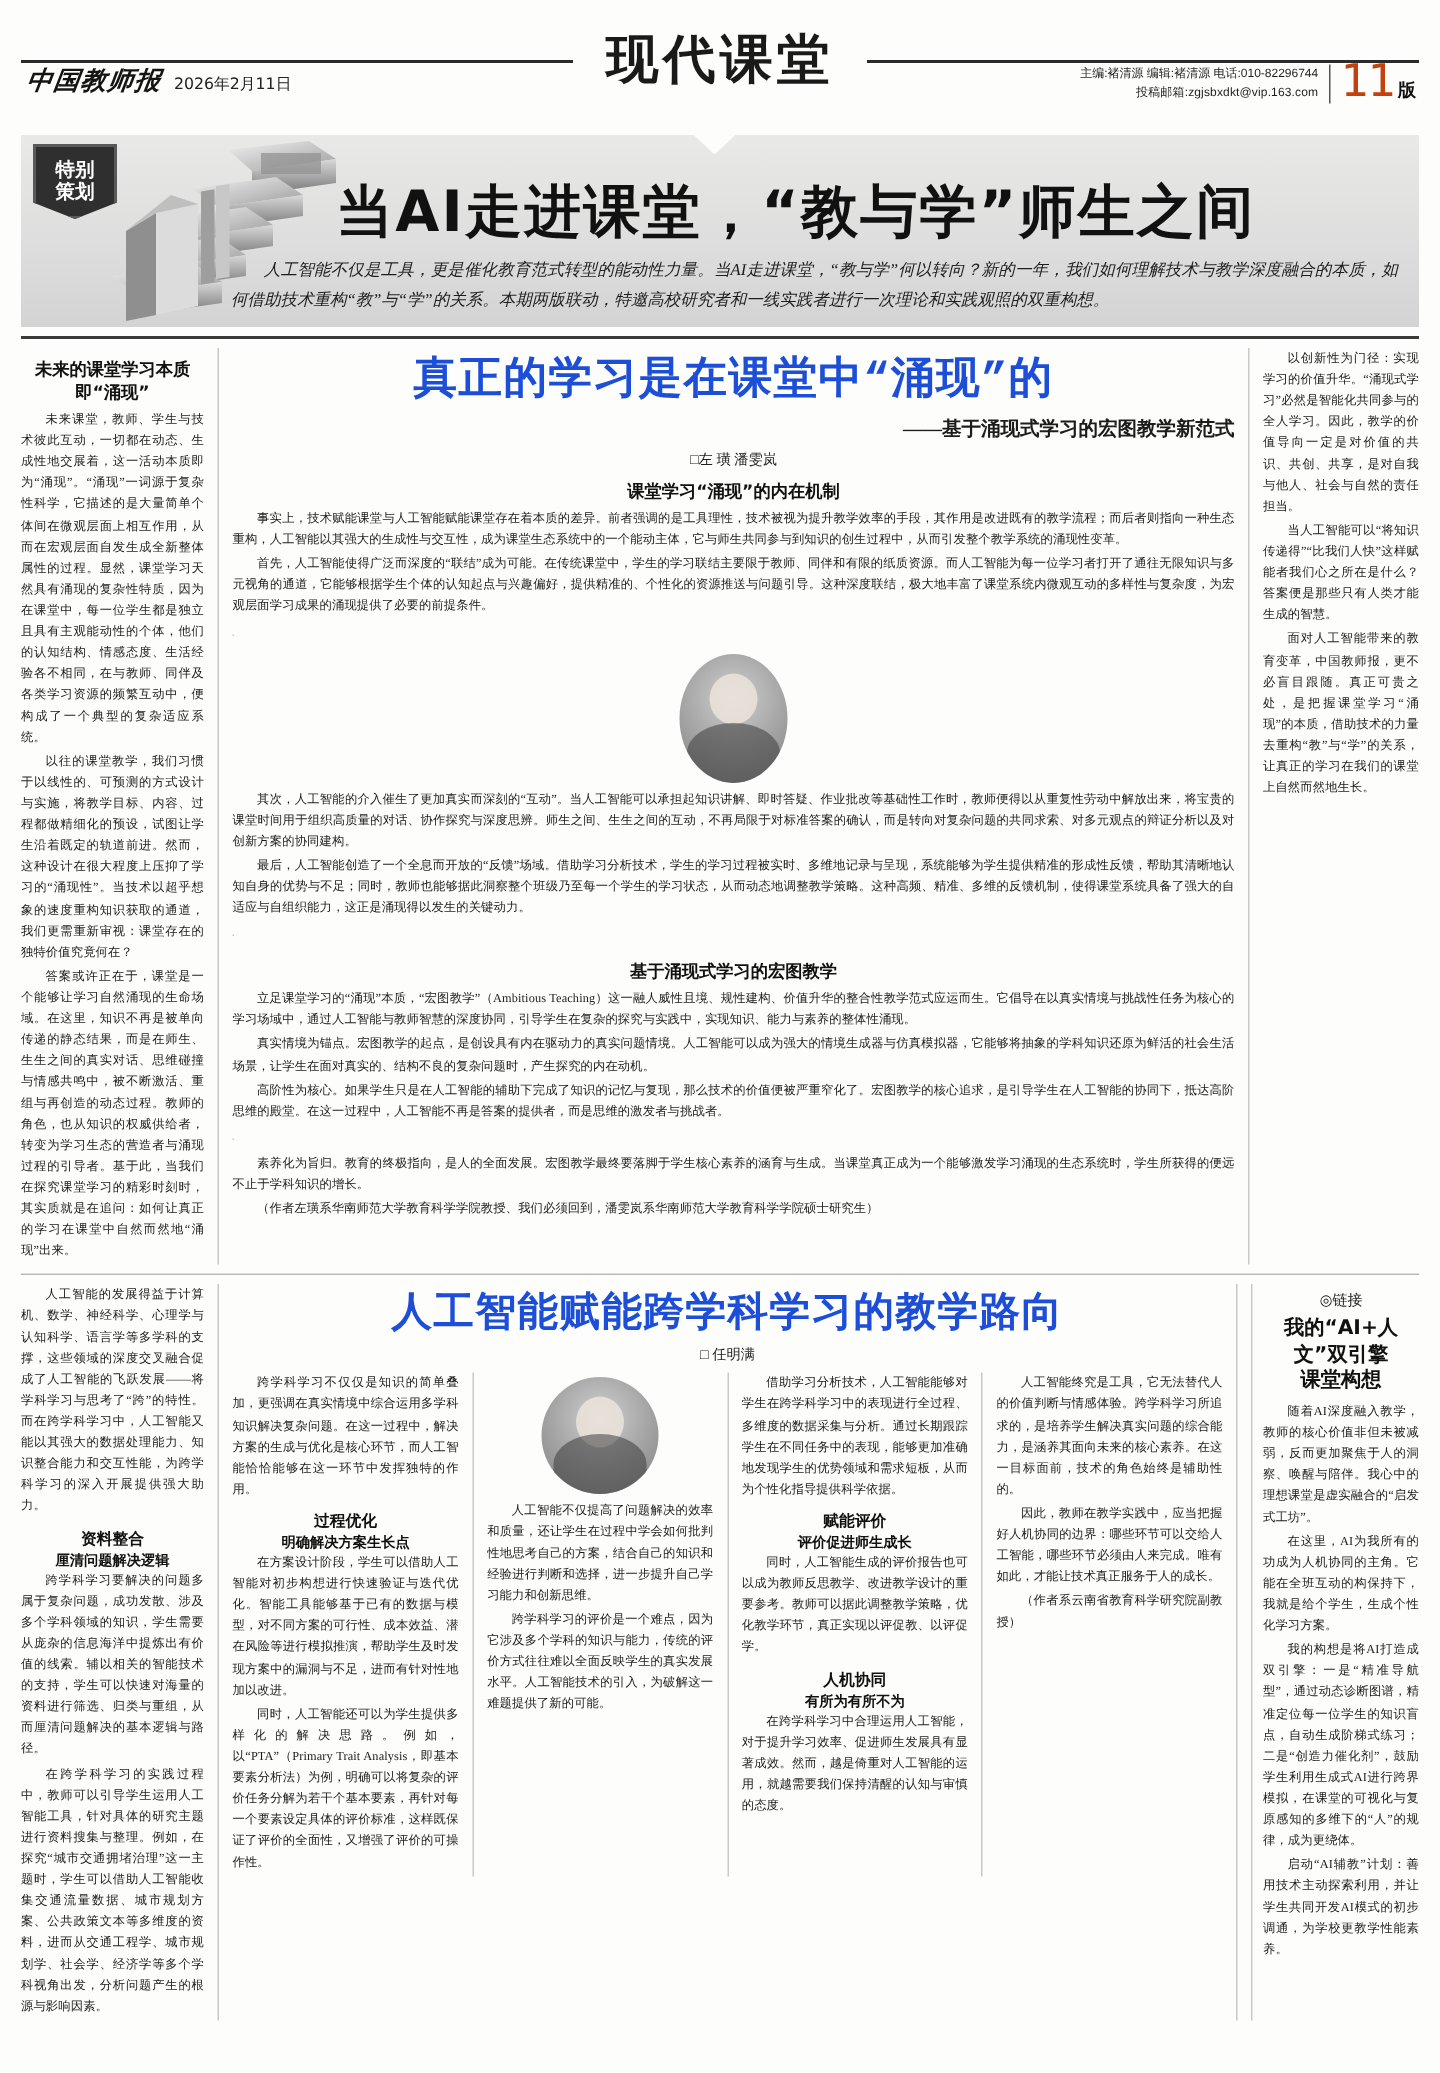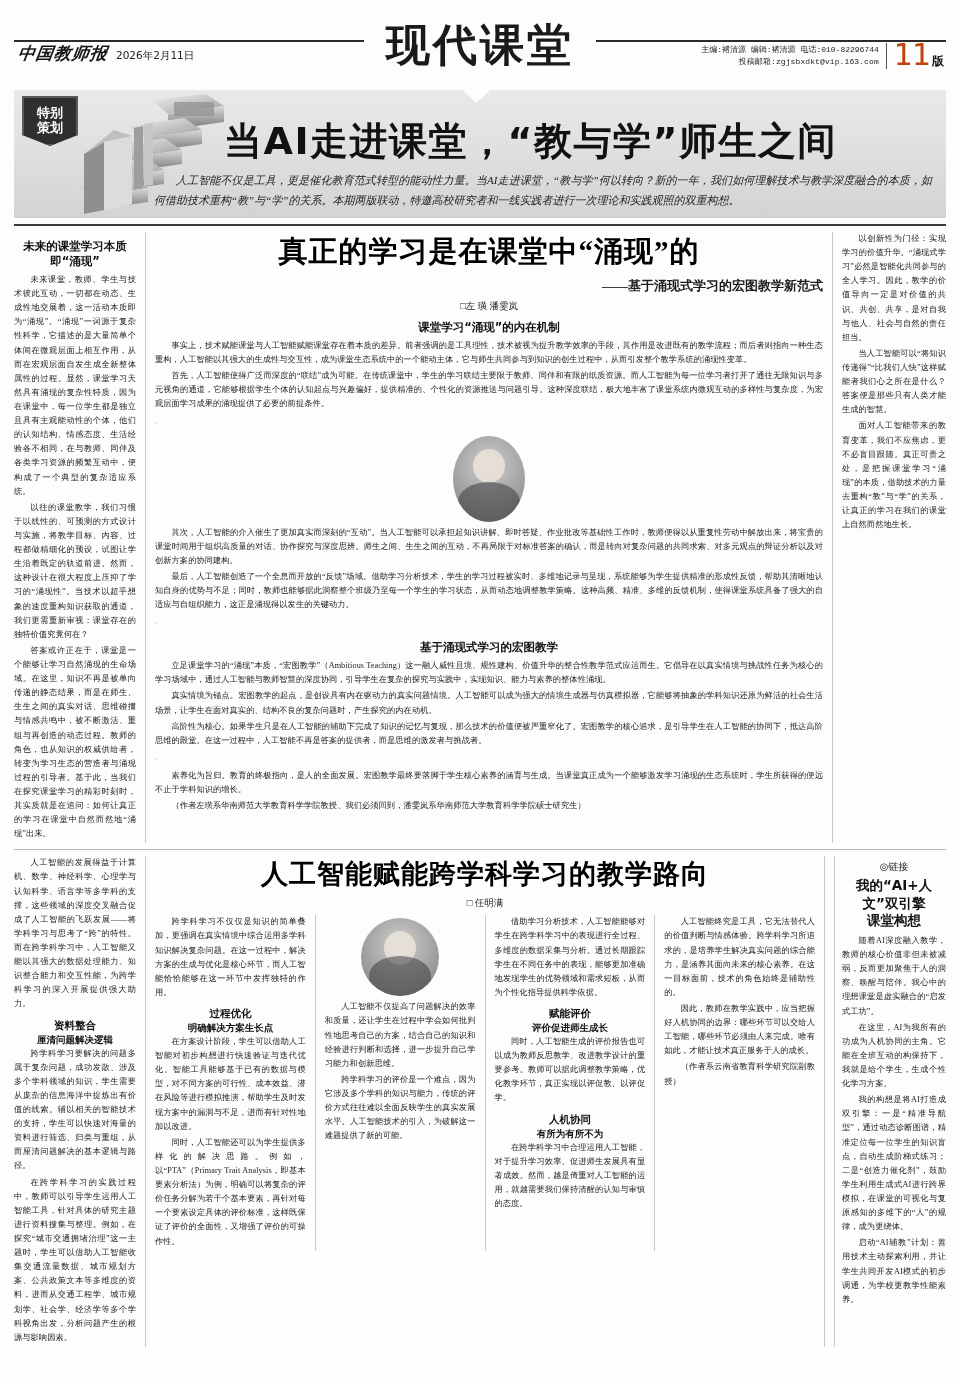--- a/index.html
+++ b/index.html
@@ -12,31 +12,31 @@
   }
   .page{position:relative;width:960px;height:1382px;box-sizing:border-box;padding:0 14px;}
 
   
   .masthead{position:relative;height:72px;padding-top:16px;}
   .mast-rule{position:absolute;left:0;right:0;top:40px;height:2px;background:#2b2b2b;}
   .mast-title{
     position:absolute;left:50%;top:16px;transform:translateX(-50%);
     background:#fdfdfb;padding:0 22px;z-index:3;
     font-family:"DejaVu Sans","Liberation Sans",sans-serif;
-    font-weight:bold;font-size:44px;letter-spacing:3px;color:#1a1a1a;
+    font-weight:bold;font-size:35px;letter-spacing:3px;color:#1a1a1a;
   }
   .mast-left{position:absolute;left:4px;top:42px;display:flex;align-items:baseline;gap:8px;z-index:4;}
   .logo-cn{
     font-family:"Liberation Serif",serif;font-style:italic;font-weight:bold;
     font-size:17px;letter-spacing:1px;color:#141414;
     transform:skewX(-8deg);
   }
   .mast-date{font-size:10.5px;color:#222;font-family:"DejaVu Sans",sans-serif;}
   .mast-right{position:absolute;right:2px;top:42px;display:flex;align-items:center;gap:7px;z-index:4;}
-  .mast-credits{font-size:8px;line-height:1.55;text-align:right;color:#1e1e1e;font-family:Liberation Mono, monospace;}
+  .mast-credits{font-size:8px;line-height:1.55;text-align:right;color:#1e1e1e;font-family:Liberation Sans, sans-serif;}
   .mast-credits .row2{letter-spacing:.1px;}
   .credit-div{width:1px;height:26px;background:#555;}
   .pageno{display:flex;align-items:baseline;}
   .pageno .num{
     font-family:"DejaVu Sans","Liberation Sans",sans-serif;font-weight:normal;
     font-size:30px;line-height:.85;color:#c2410c;letter-spacing:-1px;}
   .pageno .ban{font-size:12px;font-weight:bold;margin-left:2px;color:#111;}
 
   
   .banner{
@@ -80,22 +80,22 @@
   
   .p{
     font-size:8.2px;line-height:1.72;text-align:justify;color:#1a1a1a;
     text-indent:2em;margin:0 0 2px 0;
     font-family:"Liberation Serif","DejaVu Serif",serif;
     letter-spacing:.1px;
   }
 
   h2.art-title{
     margin:0;text-align:center;
-    font-family:Liberation Serif, serif;
-    font-weight:bold;color:#000000;
+    font-family:Liberation Mono, monospace;
+    font-weight:bold;color:#1d4ed8;
   }
   .t-big{font-size:29px;letter-spacing:1px;}
   .t-mid{font-size:27px;letter-spacing:1px;}
   .art-sub{
     text-align:right;font-size:13px;margin-top:5px;color:#1c1c1c;
     font-family:"Liberation Serif",serif;font-weight:bold;
   }
   .byline{text-align:center;font-size:9.5px;margin-top:5px;color:#222;}
 
   .subhead{
@@ -243,21 +243,21 @@
           <p class="p">（作者左璜系华南师范大学教育科学学院教授、我们必须回到，潘雯岚系华南师范大学教育科学学院硕士研究生）</p>
         </div>
       </div>
     </div>
 
     <div class="vrule"></div>
 
     <div class="col" style="flex:0 0 104px;">
       <p class="p">以创新性为门径：实现学习的价值升华。“涌现式学习”必然是智能化共同参与的全人学习。因此，教学的价值导向一定是对价值的共识、共创、共享，是对自我与他人、社会与自然的责任担当。</p>
       <p class="p">当人工智能可以“将知识传递得”“比我们人快”这样赋能者我们心之所在是什么？答案便是那些只有人类才能生成的智慧。</p>
-      <p class="p">面对人工智能带来的教育变革，我们不应焦虑，更不必盲目跟随。真正可贵之处，是把握课堂学习“涌现”的本质，借助技术的力量去重构“教”与“学”的关系，让真正的学习在我们的课堂上自然而然地生长。</p>
+      <p class="p">面对人工智能带来的教育变革，中国教师报，更不必盲目跟随。真正可贵之处，是把握课堂学习“涌现”的本质，借助技术的力量去重构“教”与“学”的关系，让真正的学习在我们的课堂上自然而然地生长。</p>
     </div>
   </div>
 
   <div class="rule-h"></div>
 
   <div class="cols">
 
     <div class="col" style="flex:0 0 122px;">
       <p class="p">人工智能的发展得益于计算机、数学、神经科学、心理学与认知科学、语言学等多学科的支撑，这些领域的深度交叉融合促成了人工智能的飞跃发展——将学科学习与思考了“跨”的特性。而在跨学科学习中，人工智能又能以其强大的数据处理能力、知识整合能力和交互性能，为跨学科学习的深入开展提供强大助力。</p>
       <div class="subhead2">

